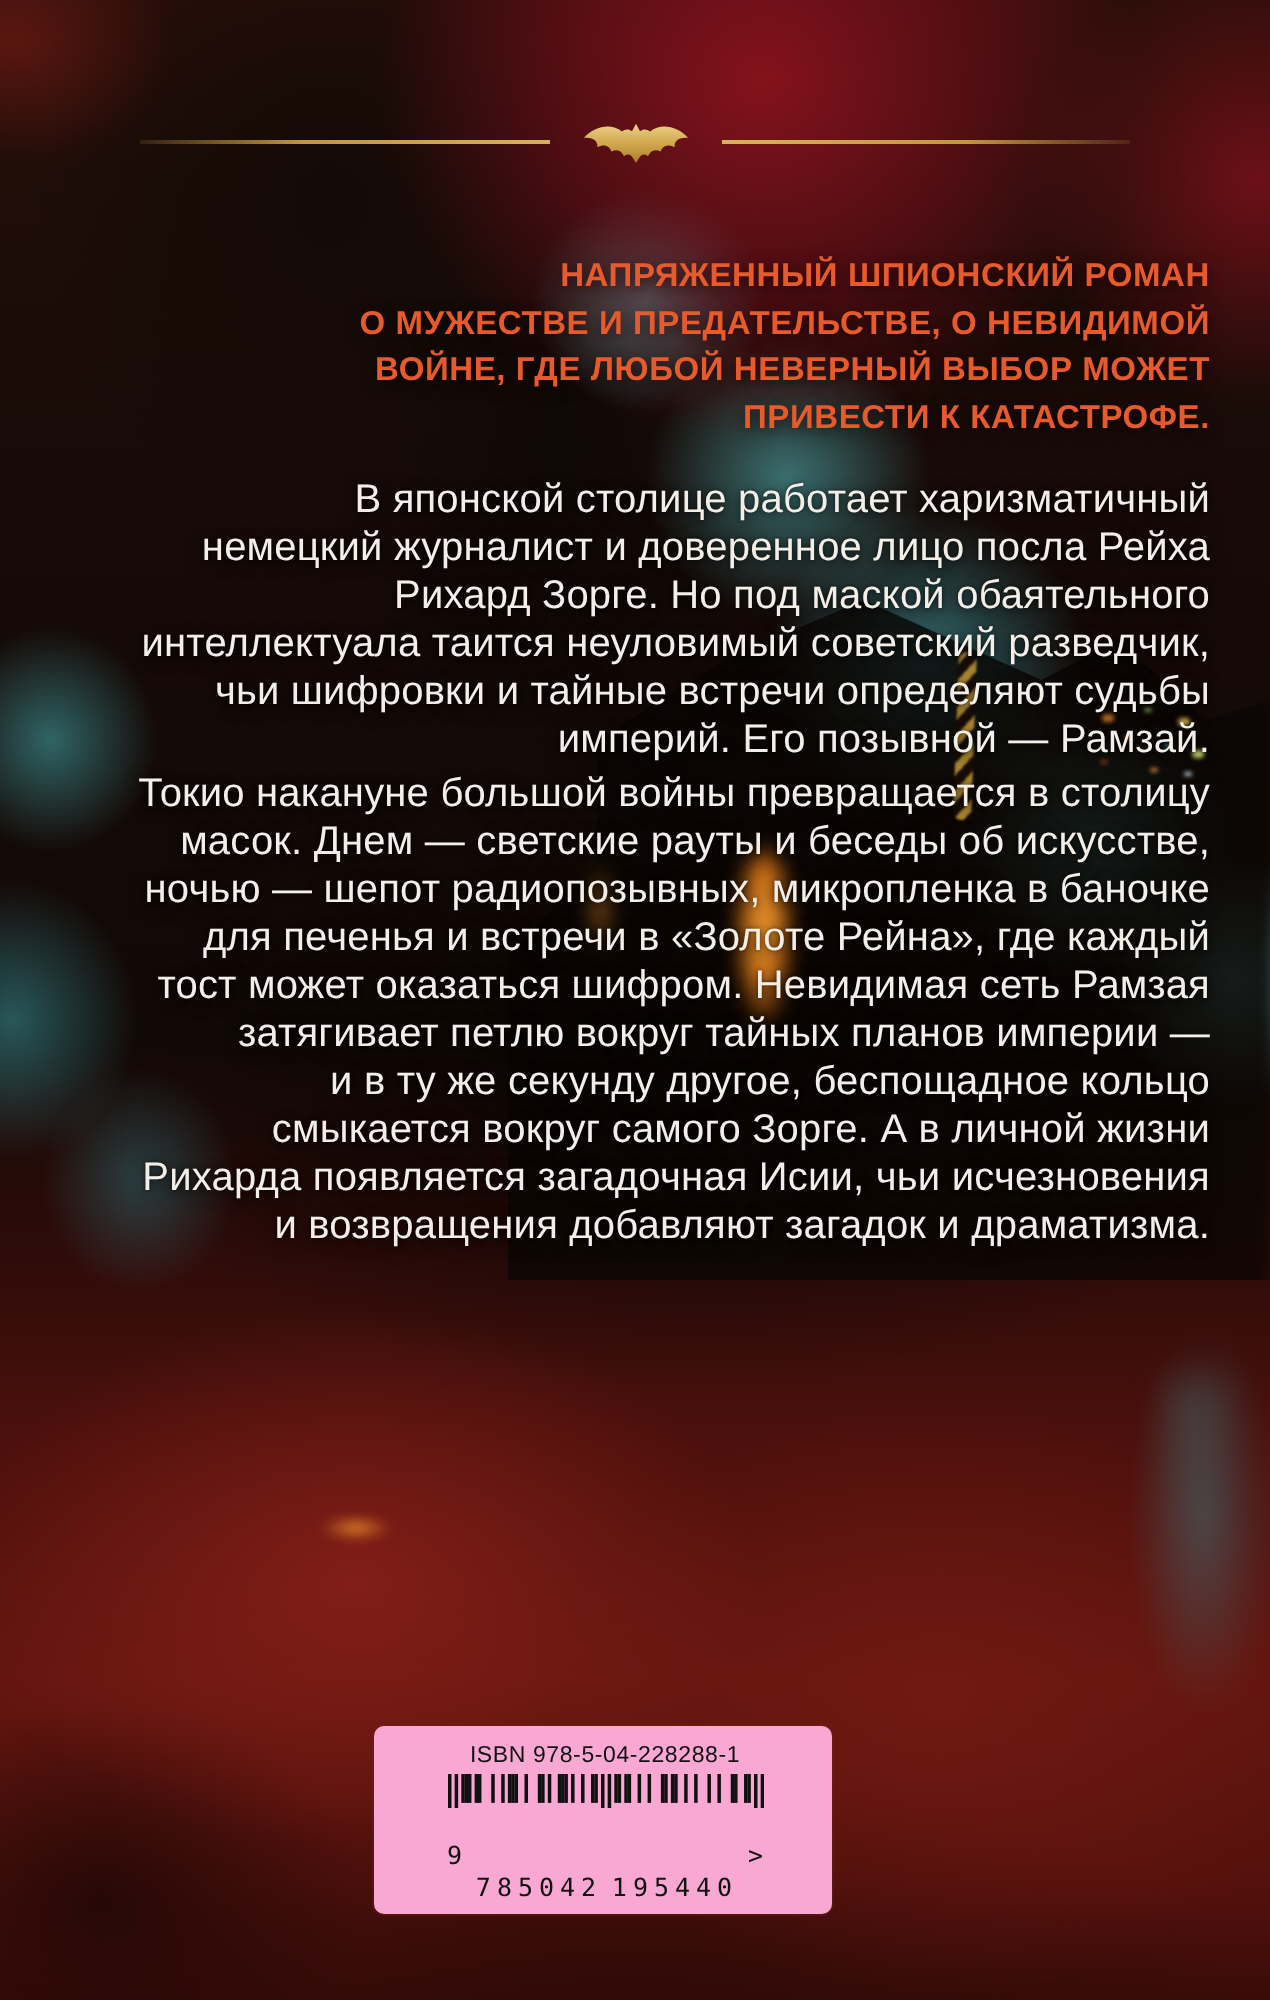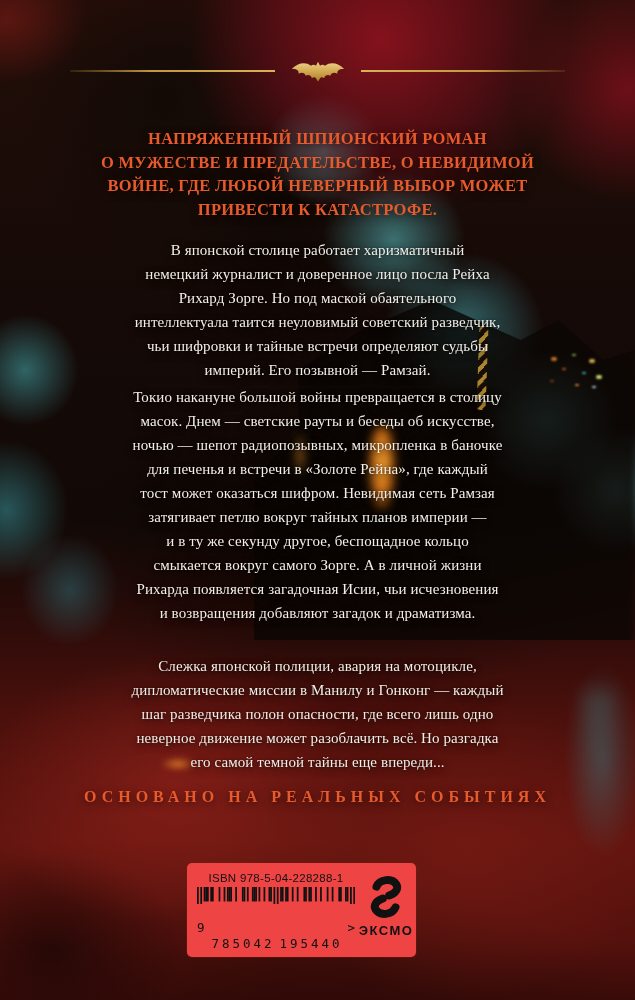--- a/index.html
+++ b/index.html
@@ -71,43 +71,43 @@
   
   .divider{
     position:absolute;left:70px;right:70px;top:61px;height:20px;
     display:flex;align-items:center;gap:14px;
   }
   .divider .rule{flex:1;height:2px;}
   .divider .rule.left{background:linear-gradient(90deg,rgba(190,150,70,.15),#c2973e 40%,#d9b258);}
   .divider .rule.right{background:linear-gradient(270deg,rgba(190,150,70,.15),#c2973e 40%,#d9b258);}
   .bat{width:58px;height:22px;flex:0 0 auto;}
   
-  .txt{position:absolute;left:30px;right:30px;text-align:center;white-space:pre-line;font-family:Liberation Serif, serif;}
+  .txt{position:absolute;left:30px;right:30px;text-align:right;white-space:pre-line;}
   .tagline{
     top:127px;color:var(--accent);
     font-size:16.5px;font-weight:700;line-height:23.5px;letter-spacing:.3px;
     text-shadow:0 2px 8px rgba(0,0,0,.65);
   }
   .para{
     color:var(--body-text);
-    font-size:15px;font-weight:400;line-height:24px;letter-spacing:.1px;
+    font-size:20px;font-weight:400;line-height:24px;letter-spacing:.1px;
     text-shadow:0 2px 8px rgba(0,0,0,.7),0 0 2px rgba(0,0,0,.5);
   }
   .para.p1{top:238px;}
   .para.p2{top:385px;}
   .para.p3{top:654px;}
   .based-on{
     top:788px;color:var(--accent);
     font-size:16px;font-weight:700;letter-spacing:5px;line-height:18px;
     text-shadow:0 2px 8px rgba(0,0,0,.65);
   }
   
   .barcode-box{
     position:absolute;left:187px;top:863px;width:229px;height:94px;
-    background:#ef4444;border-radius:5px;
+    background:#f9a8d4;border-radius:5px;
     display:flex;align-items:stretch;
     padding:9px 8px 7px 10px;box-sizing:border-box;
     box-shadow:0 0 0 1px rgba(120,30,20,.35);
   }
   .bc-left{flex:1;display:flex;flex-direction:column;align-items:center;}
   .isbn{font-size:11.5px;color:#111;letter-spacing:.3px;line-height:13px;white-space:nowrap;}
   .bars{margin-top:2px;}
   .digits{width:158px;display:flex;align-items:center;font-family:"DejaVu Sans Mono",monospace;font-size:12.5px;color:#111;line-height:13px;margin-top:1px;}
   .digits .lead{flex:0 0 12px;text-align:left;}
   .digits .grp{flex:1;text-align:center;letter-spacing:3px;margin-top:32px;}
@@ -158,27 +158,21 @@
   <div class="txt para p2">Токио накануне большой войны превращается в столицу
 масок. Днем — светские рауты и беседы об искусстве,
 ночью — шепот радиопозывных, микропленка в баночке
 для печенья и встречи в «Золоте Рейна», где каждый
 тост может оказаться шифром. Невидимая сеть Рамзая
 затягивает петлю вокруг тайных планов империи —
 и в ту же секунду другое, беспощадное кольцо
 смыкается вокруг самого Зорге. А в личной жизни
 Рихарда появляется загадочная Исии, чьи исчезновения
 и возвращения добавляют загадок и драматизма.</div>
-  <div class="txt para p3">Слежка японской полиции, авария на мотоцикле,
-дипломатические миссии в Манилу и Гонконг — каждый
-шаг разведчика полон опасности, где всего лишь одно
-неверное движение может разоблачить всё. Но разгадка
-его самой темной тайны еще впереди...</div>
-
-  <div class="txt based-on">ОСНОВАНО НА РЕАЛЬНЫХ СОБЫТИЯХ</div>
+
 
   <div class="barcode-box">
     <div class="bc-left">
       <div class="isbn">ISBN 978-5-04-228288-1</div>
       <svg id="ean-svg" class="bars" width="158" height="40" viewBox="0 0 95 40" preserveAspectRatio="none">
           <rect x="0" y="0" width="1.05" height="40" fill="#111111"></rect>
           <rect x="2" y="0" width="1.05" height="40" fill="#111111"></rect>
           <rect x="4" y="0" width="1.05" height="34" fill="#111111"></rect>
           <rect x="5" y="0" width="1.05" height="34" fill="#111111"></rect>
           <rect x="6" y="0" width="1.05" height="34" fill="#111111"></rect>
@@ -223,24 +217,15 @@
           <rect x="92" y="0" width="1.05" height="40" fill="#111111"></rect>
           <rect x="94" y="0" width="1.05" height="40" fill="#111111"></rect>
         </svg>
       <div class="digits">
         <span class="lead">9</span>
         <span class="grp">785042</span>
         <span class="grp">195440</span>
         <span class="sfx">&gt;</span>
       </div>
     </div>
-    <div class="bc-right">
-      <svg width="38" height="46" viewBox="0 0 44 58" aria-hidden="true">
-        <g fill="none" stroke="#111" stroke-width="10" stroke-linecap="round">
-          <path d="M10 16 C14 6 30 5 35 13 C38 18 35 24 26 27"></path>
-          <path d="M34 42 C30 52 14 53 9 45 C6 40 9 34 18 31"></path>
-        </g>
-      </svg>
-      <div class="eksmo-name">ЭКСМО</div>
-    </div>
   </div>
 
 </div>
 
 </body></html>

